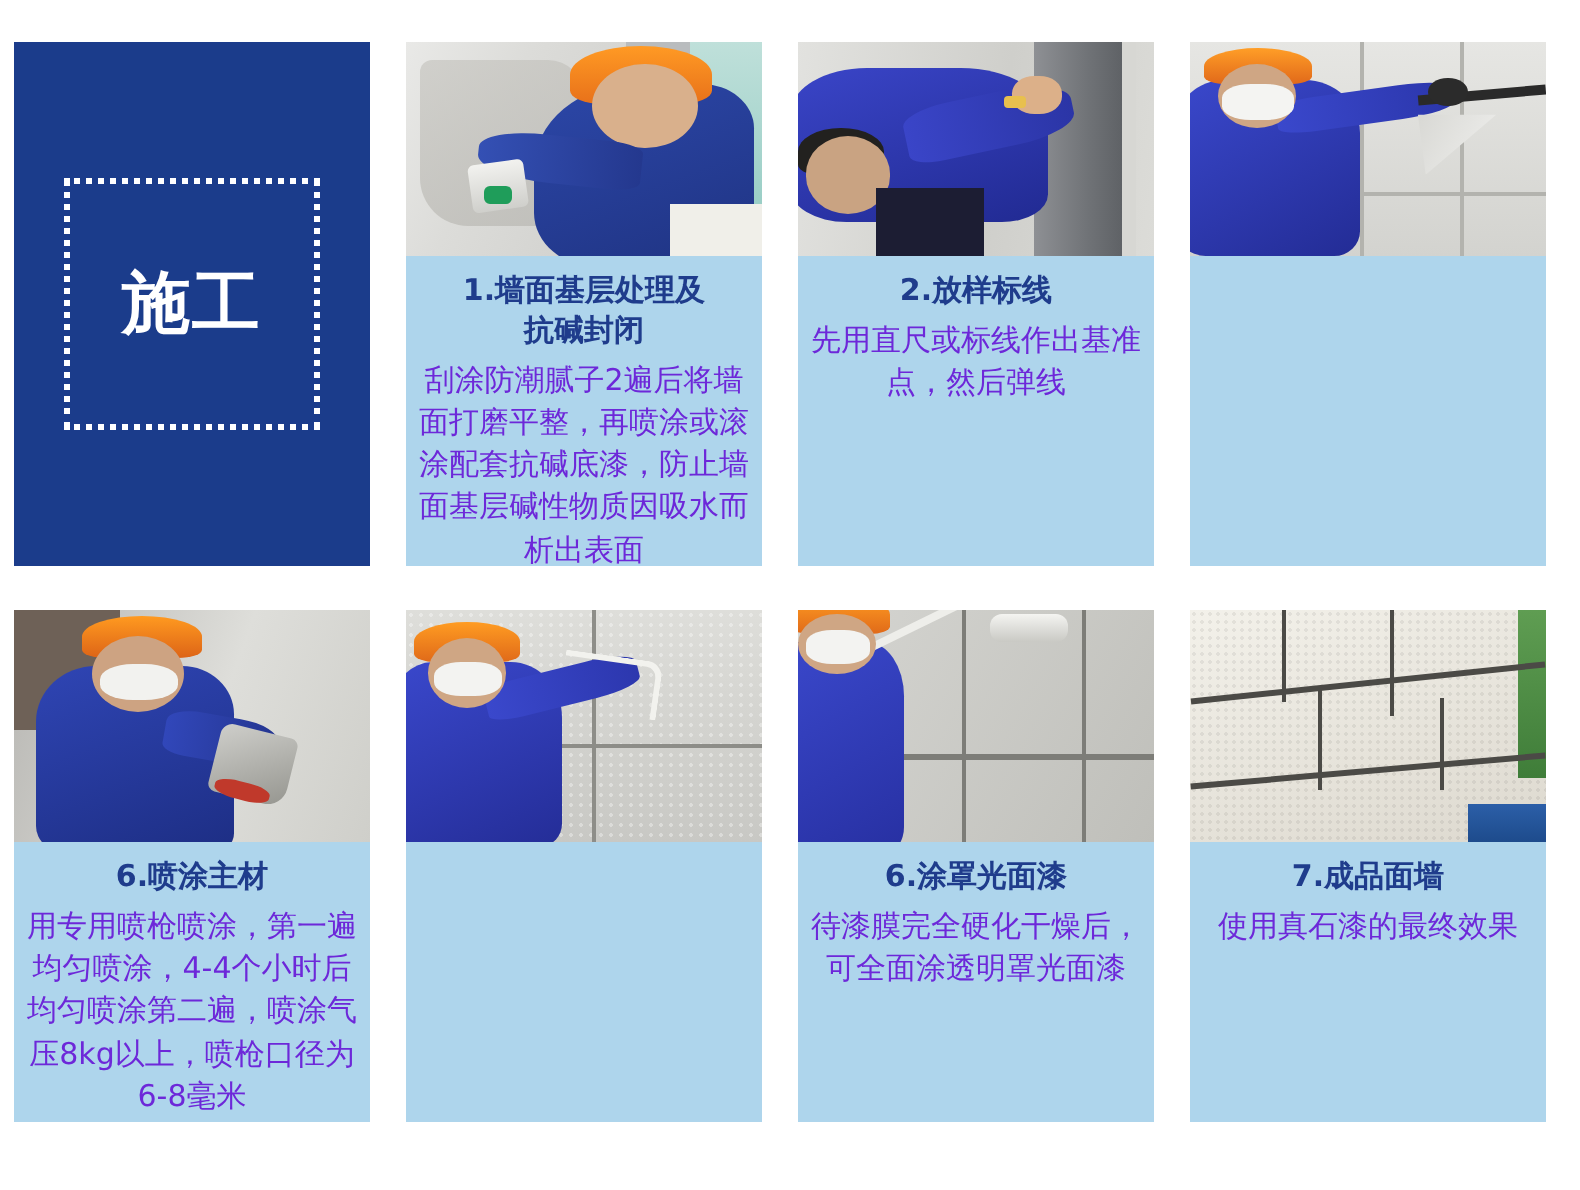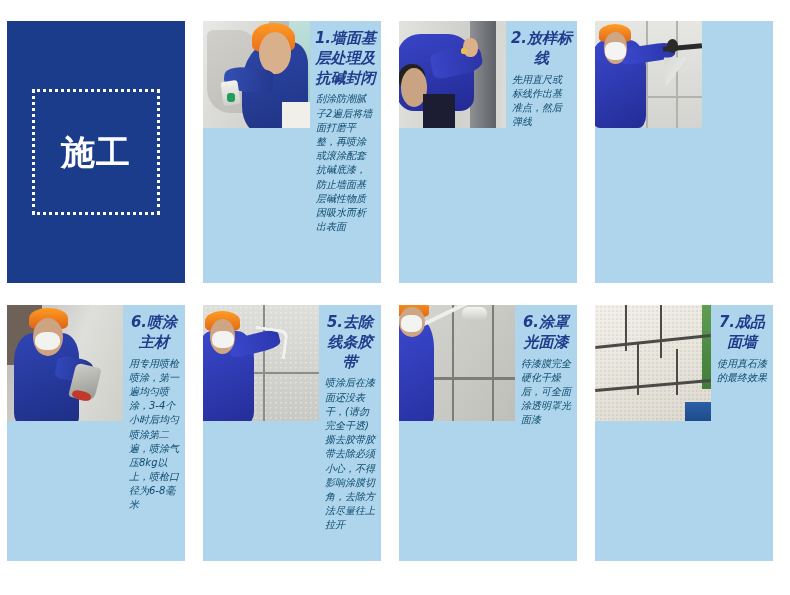--- a/index.html
+++ b/index.html
@@ -55,23 +55,22 @@
     color: #ffffff;
     font-size: 34px;
     font-weight: bold;
     letter-spacing: 1px;
   }
 
   
   .card {
     background: #AED5EC;
     display: flex;
-    flex-direction: row;
+    flex-direction: column;
     overflow: hidden;
-    font-style: italic;
   }
   .card-photo {
     width: 100%;
     height: 107px;
     flex: 0 0 107px;
     position: relative;
     overflow: hidden;
     background: #b9bcbe;
   }
   .card.row2 .card-photo {
@@ -86,24 +85,24 @@
   }
   .card-title {
     color: #1F3C8C;
     font-size: 15px;
     font-weight: bold;
     line-height: 1.32;
     margin-bottom: 4px;
     white-space: pre-line;
   }
   .card-text {
-    color: #0c4a6e;
-    font-size: 10px;
+    color: #6d28d9;
+    font-size: 15px;
     line-height: 1.42;
-    text-align: left;
+    text-align: center;
     padding: 0 2px;
     white-space: pre-line;
   }
 
   
   .scene { position: absolute; inset: 0; }
 
   
   .s1 .wallL { position:absolute; left:0; top:0; width:62%; height:100%;
     background: linear-gradient(115deg,#e9e9e7 0%,#dcdcd9 40%,#cfcfcc 100%); }
@@ -327,43 +326,39 @@
             <div class="armF"></div>
           <div class="gun"></div>
             <div class="gunRed"></div>
           <div class="helm4"></div>
             <div class="head4"></div>
             <div class="mask4"></div>
         </div>
       </div>
       <div class="card-body">
         <div class="card-title">6.喷涂主材</div>
-        <div class="card-text">用专用喷枪喷涂，第一遍均匀喷涂，3-4个小时后均匀喷涂第二遍，喷涂气压8kg以上，喷枪口径为6-8毫米</div>
+        <div class="card-text">用专用喷枪喷涂，第一遍均匀喷涂，4-4个小时后均匀喷涂第二遍，喷涂气压8kg以上，喷枪口径为6-8毫米</div>
       </div>
     </div>
 
     <div class="card row2">
       <div class="card-photo">
         <div class="scene s5">
           <div class="bg"></div>
             <div class="tex"></div>
           <div class="gline" style="left:52%;top:0;width:2px;height:100%"></div>
           <div class="gline" style="left:0;top:58%;width:100%;height:2px"></div>
           <div class="torso"></div>
             <div class="armUp5"></div>
             <div class="tapeW"></div>
           <div class="helm5"></div>
             <div class="head5"></div>
             <div class="mask5"></div>
         </div>
       </div>
-      <div class="card-body">
-        <div class="card-title">5.去除线条胶带</div>
-        <div class="card-text">喷涂后在漆面还没表干，(请勿完全干透)撕去胶带胶带去除必须小心，不得影响涂膜切角，去除方法尽量往上拉开</div>
-      </div>
     </div>
 
     <div class="card row2">
       <div class="card-photo">
         <div class="scene s6">
           <div class="bg"></div>
           <div class="gl" style="left:46%;top:0;width:2px;height:100%"></div>
           <div class="gl" style="left:80%;top:0;width:2px;height:100%"></div>
           <div class="gl" style="left:0;top:62%;width:100%;height:3px"></div>
           <div class="torso"></div>

